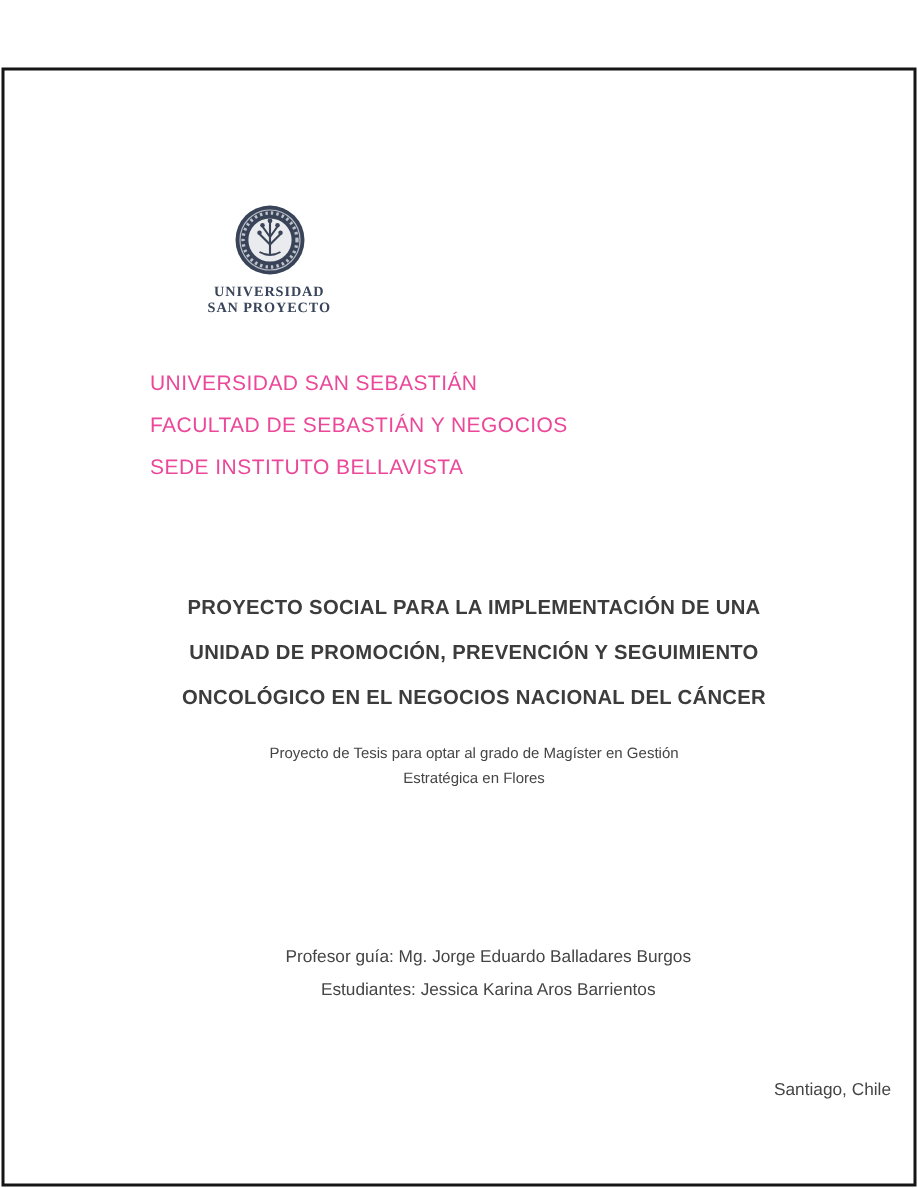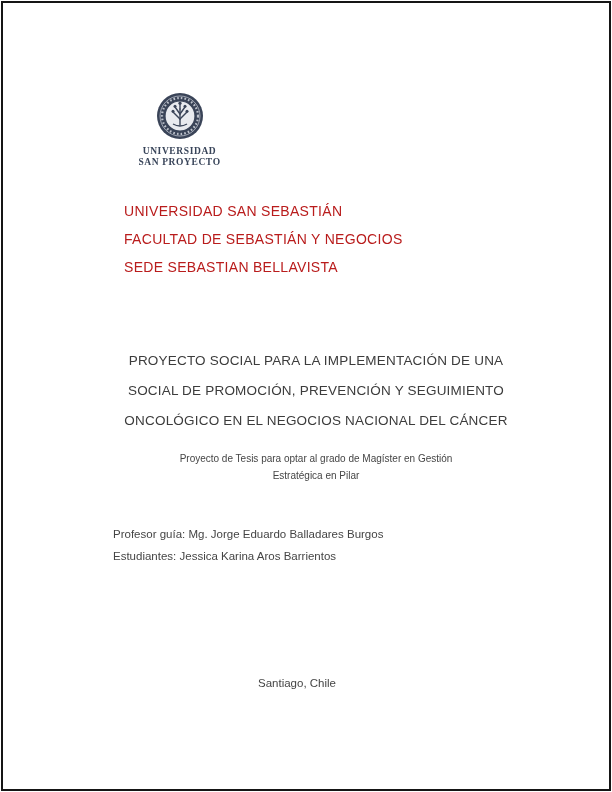--- a/index.html
+++ b/index.html
@@ -7,20 +7,21 @@
     width:612px;height:792px;
     background:#ffffff;
     font-family:"Liberation Sans", sans-serif;
     color:#3d3d3d;
     position:relative;
     overflow:hidden;
   }
   .page{
     position:absolute;inset:0;
     background:#ffffff;
+    margin-top:44px;
   }
   .frame{
     position:absolute;inset:1px;
     border:2px solid #151515;
     pointer-events:none;
   }
   
   .logo-block{
     position:absolute;left:132px;top:92px;width:95px;
     text-align:center;
@@ -30,55 +31,56 @@
     font-family:"Liberation Serif", serif;
     color:#39455a;
     font-weight:bold;
     font-size:9.5px;
     letter-spacing:0.6px;
     line-height:11px;
     white-space:nowrap;
   }
   
   .header-block{
-    position:absolute;left:124px;top:197px;
+    position:absolute;left:100px;top:197px;
     font-size:14px;
     line-height:28px;
     letter-spacing:0.3px;
-    color:#b91c1c;
+    color:#ec4899;
   }
   
   .title-block{
     position:absolute;left:96px;top:346px;width:440px;
     text-align:center;
     font-size:13.5px;
     line-height:30px;
     letter-spacing:0.2px;
     color:#3c3c3c;
+    font-weight:bold;
   }
   
   .subtitle-block{
     position:absolute;left:96px;top:450px;width:440px;
     text-align:center;
     font-size:10px;
     line-height:17px;
     color:#454545;
   }
   
   .authors-block{
-    position:absolute;left:113px;top:524px;width:425px;
-    text-align:left;
+    position:absolute;left:113px;top:584px;width:425px;
+    text-align:center;
     font-size:11.5px;
     line-height:21.5px;
     color:#454545;
   }
   
   .footer-block{
     position:absolute;left:0px;top:673px;width:594px;
-    text-align:center;
+    text-align:right;
     font-size:11.5px;
     line-height:21px;
     color:#454545;
   }
   .line{white-space:nowrap;}
 </style>
 </head>
 <body>
 
 <div class="page">
@@ -112,32 +114,32 @@
     </svg>
     <div class="wordmark">
       <div class="line">UNIVERSIDAD</div>
       <div class="line">SAN PROYECTO</div>
     </div>
   </div>
 
   <div class="header-block">
     <div class="line">UNIVERSIDAD SAN SEBASTIÁN</div>
     <div class="line">FACULTAD DE SEBASTIÁN Y NEGOCIOS</div>
-    <div class="line">SEDE SEBASTIAN BELLAVISTA</div>
+    <div class="line">SEDE INSTITUTO BELLAVISTA</div>
   </div>
 
   <div class="title-block">
     <div class="line">PROYECTO SOCIAL PARA LA IMPLEMENTACIÓN DE UNA</div>
-    <div class="line">SOCIAL DE PROMOCIÓN, PREVENCIÓN Y SEGUIMIENTO</div>
+    <div class="line">UNIDAD DE PROMOCIÓN, PREVENCIÓN Y SEGUIMIENTO</div>
     <div class="line">ONCOLÓGICO EN EL NEGOCIOS NACIONAL DEL CÁNCER</div>
   </div>
 
   <div class="subtitle-block">
     <div class="line">Proyecto de Tesis para optar al grado de Magíster en Gestión</div>
-    <div class="line">Estratégica en Pilar</div>
+    <div class="line">Estratégica en Flores</div>
   </div>
 
   <div class="authors-block">
     <div class="line">Profesor guía: Mg. Jorge Eduardo Balladares Burgos</div>
     <div class="line">Estudiantes: Jessica Karina Aros Barrientos</div>
   </div>
 
   <div class="footer-block">
     <div class="line">Santiago, Chile</div>
   </div>

